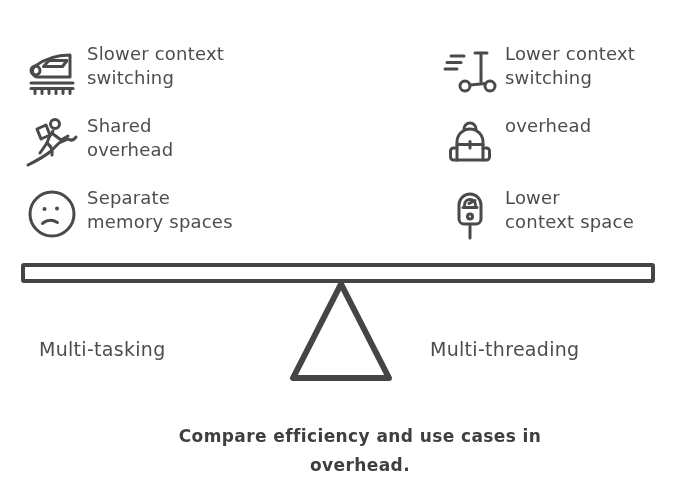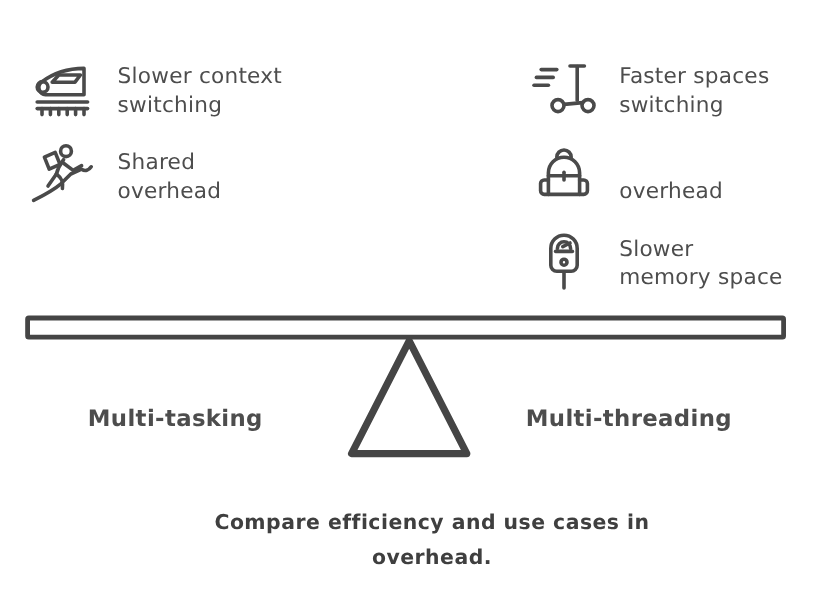--- a/index.html
+++ b/index.html
@@ -8,22 +8,22 @@
     width: 688px;
     height: 496px;
     background: #ffffff;
     overflow: hidden;
     font-family: "DejaVu Sans", sans-serif;
     color: #4a4a4a;
   }
   .item {
     position: absolute;
     display: flex;
-    align-items: flex-end;
-    gap: 18px;
+    align-items: flex-start;
+    gap: 7px;
     height: 58px;
   }
   .item .icon {
     width: 56px;
     height: 56px;
     flex: 0 0 56px;
     display: block;
   }
   .item .icon svg { width: 56px; height: 56px; display: block; }
   .item .text {
@@ -58,23 +58,23 @@
     left: 287px;
     top: 280px;
     width: 108px;
     height: 102px;
     z-index: 1;
   }
   .side-label {
     position: absolute;
     top: 338px;
     width: 180px;
-    text-align: right;
+    text-align: left;
     font-size: 19px;
-    font-weight: 700;
+    font-weight: 400;
     color: #4d4d4d;
     letter-spacing: 0.3px;
     white-space: nowrap;
   }
   .label-left  { left: 39px; }
   .label-right { left: 430px; }
 
   .caption {
     position: absolute;
     left: 16px;
@@ -135,38 +135,54 @@
           <path d="M4 51 C12 47 20 43 27 37 L35 29 L44 25 C47 27 50 26 52 23"></path>
         </g>
       </svg>
     </span>
     <span class="text">
       <span>Shared</span>
       <span>overhead</span>
     </span>
   </div>
 
+  <div class="item col-left row-3">
+    <span class="icon">
+      <svg viewBox="0 0 56 56">
+        <g class="stroke">
+          <circle cx="28" cy="28" r="22"></circle>
+          <path d="M18.5 37.5 C22.5 33.5 28.5 33.5 33.5 36.5"></path>
+        </g>
+        <circle class="fill-dot" cx="20.5" cy="23" r="2"></circle>
+        <circle class="fill-dot" cx="33" cy="22.5" r="2"></circle>
+      </svg>
+    </span>
+    <span class="text">
+      <span>Separate</span>
+      <span>memory spaces</span>
+    </span>
+  </div>
 
   <div class="item col-right row-1">
     <span class="icon">
       <svg viewBox="0 0 56 56">
         <g class="stroke">
           <path d="M9 14 H22"></path>
           <path d="M5 20.5 H19"></path>
           <path d="M3 27 H15"></path>
           <path d="M39 11.5 V39.5"></path>
           <path d="M33 11 H45"></path>
           <path d="M28 43 L43.5 41.5"></path>
           <circle cx="23" cy="44" r="5"></circle>
           <circle cx="48" cy="44" r="5"></circle>
         </g>
       </svg>
     </span>
     <span class="text">
-      <span>Faster spaces</span>
+      <span>Lower context</span>
       <span>switching</span>
     </span>
   </div>
 
   <div class="item col-right row-2">
     <span class="icon">
       <svg viewBox="0 0 56 56">
         <g class="stroke">
           <path d="M22 15 a6 6 0 0 1 12 0"></path>
           <path d="M15 46 V28 a13 13 0 0 1 26 0 v18 z"></path>
@@ -189,22 +205,22 @@
           <path d="M17 19 a11 11 0 0 1 22 0 v14 a5 5 0 0 1 -5 5 h-12 a5 5 0 0 1 -5 -5 z"></path>
           <path d="M21 21.5 H35"></path>
           <path d="M22.5 19 a5.5 5.5 0 0 1 11 0"></path>
           <path d="M27 17.5 l6 -3"></path>
           <circle cx="28" cy="30.5" r="2.5"></circle>
           <path d="M28 40 V52"></path>
         </g>
       </svg>
     </span>
     <span class="text">
-      <span>Slower</span>
-      <span>memory space</span>
+      <span>Lower</span>
+      <span>context space</span>
     </span>
   </div>
 
   <svg class="fulcrum" viewBox="0 0 108 102">
     <path d="M54 4 L6 98 H102 Z" fill="#ffffff" stroke="#454545" stroke-width="6" stroke-linejoin="round"></path>
   </svg>
   <div class="beam"></div>
 
   <div class="side-label label-left">Multi-tasking</div>
   <div class="side-label label-right">Multi-threading</div>

